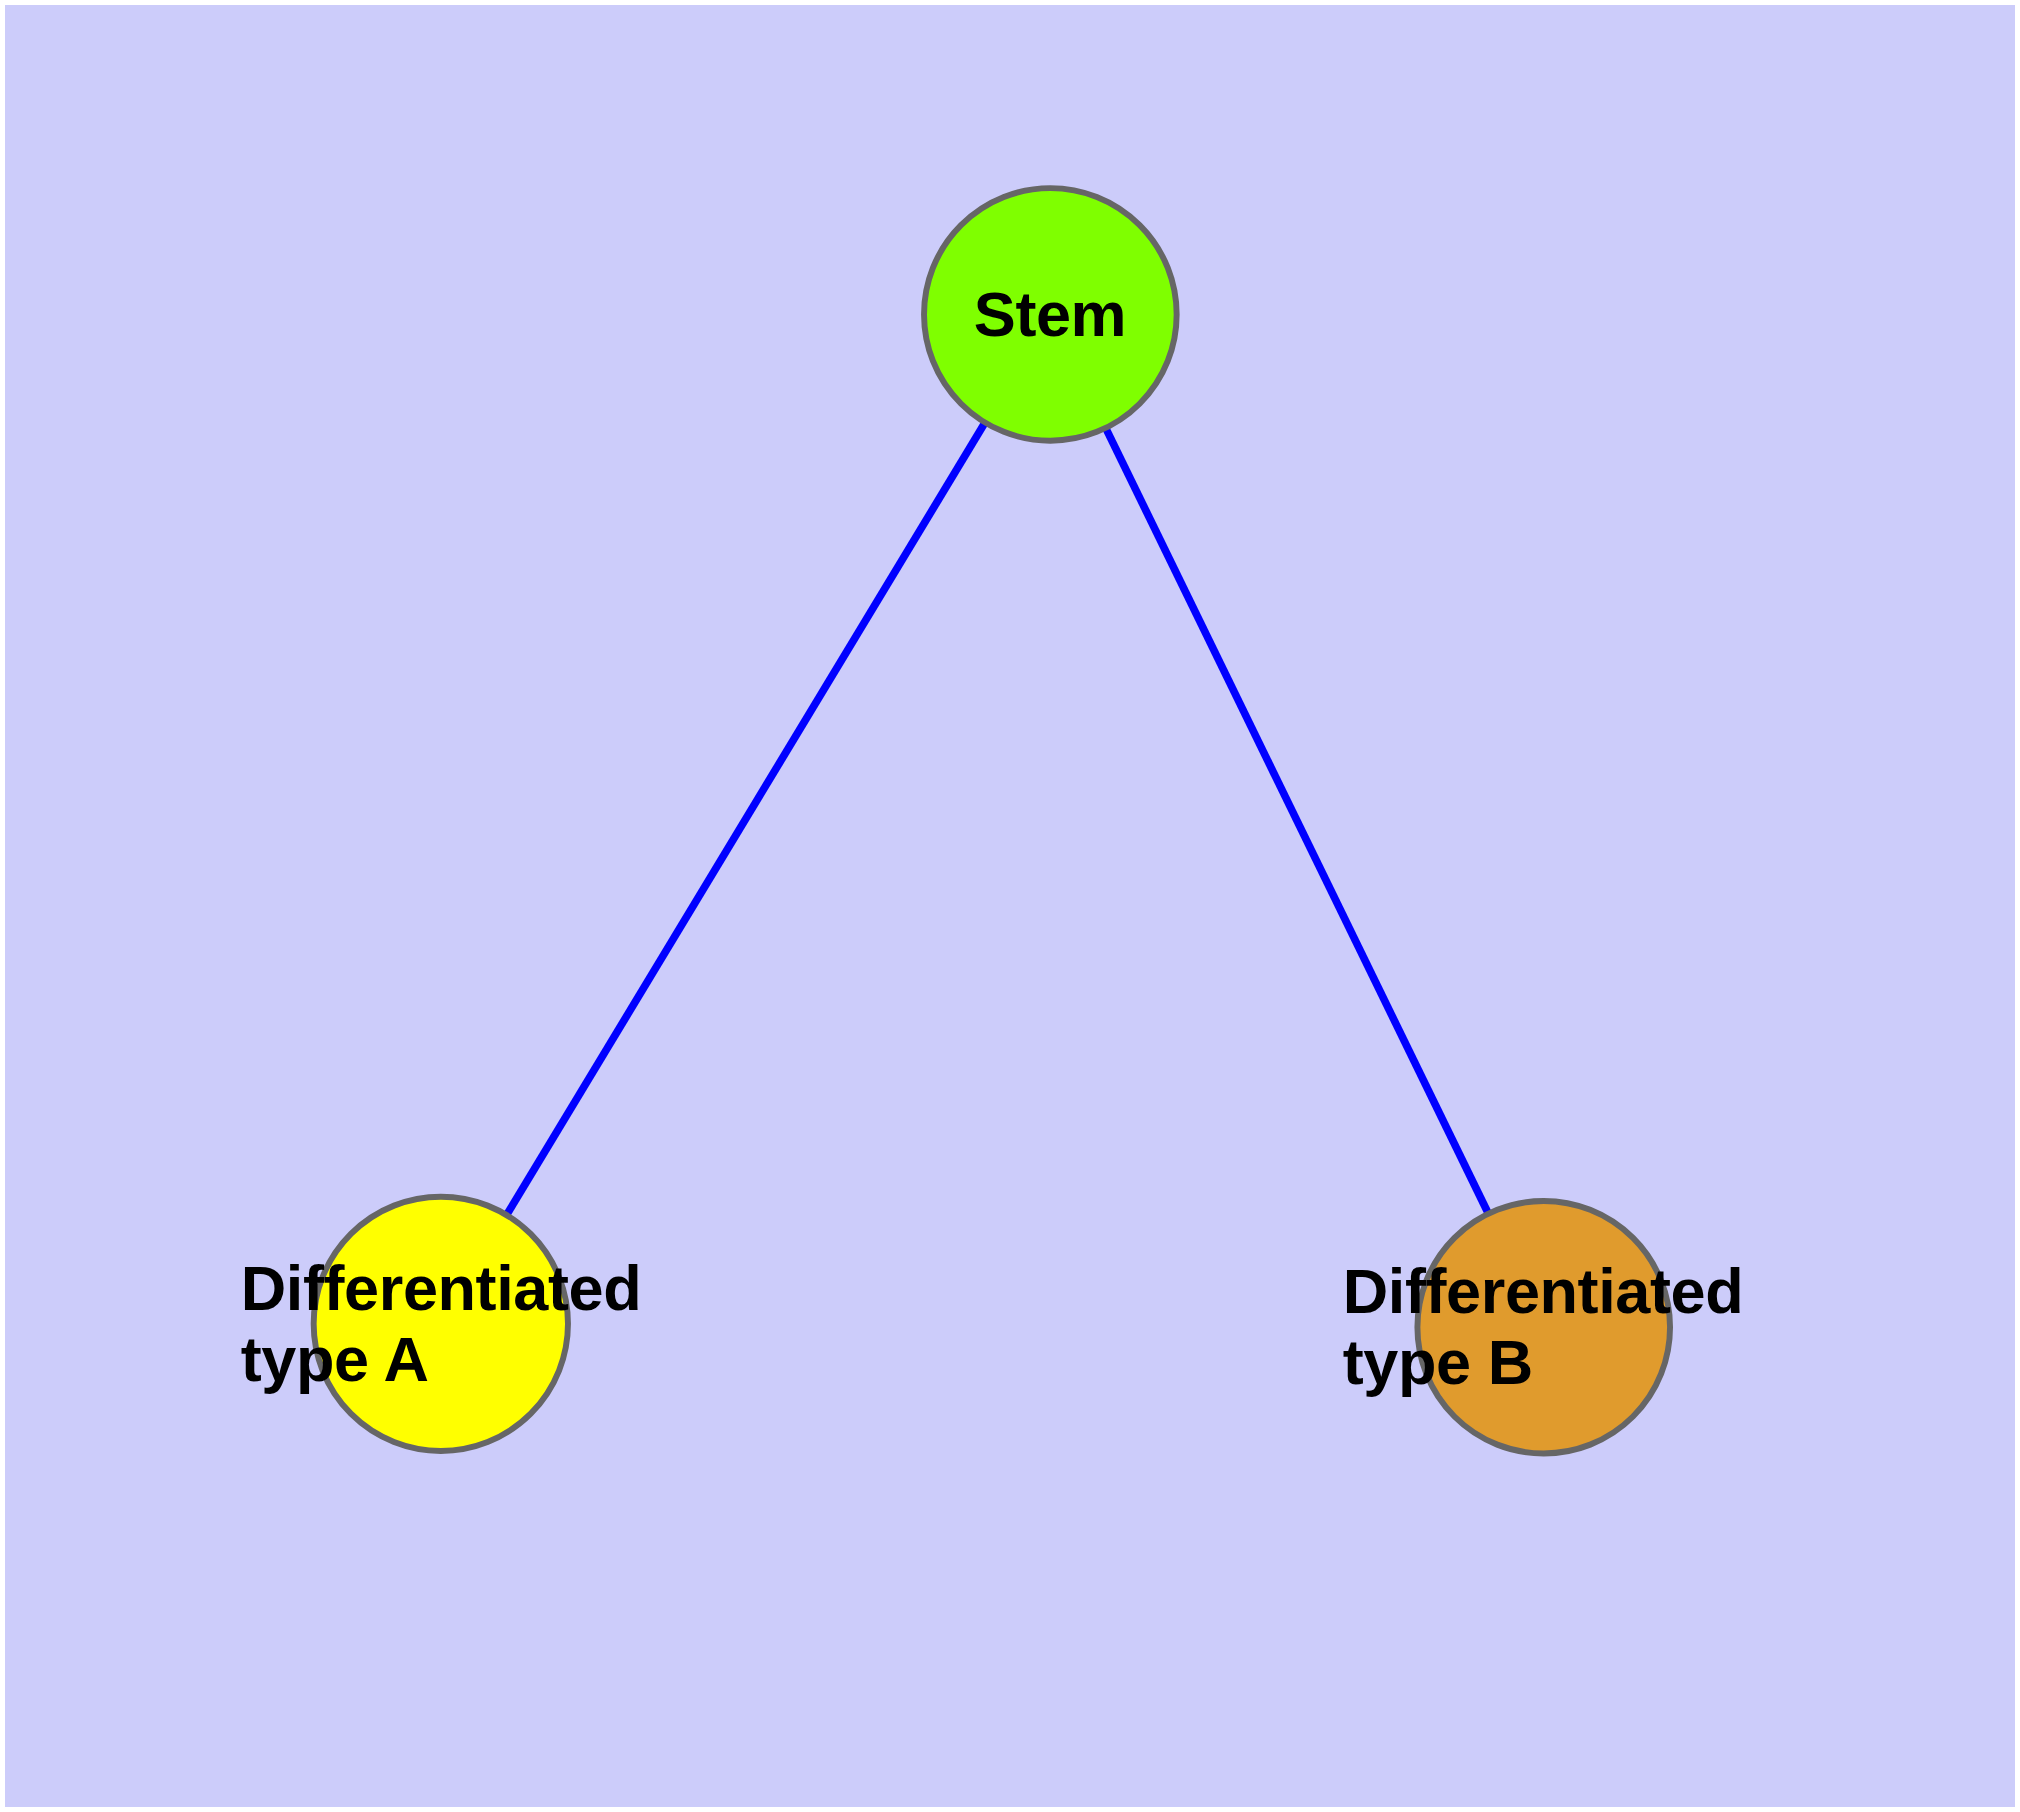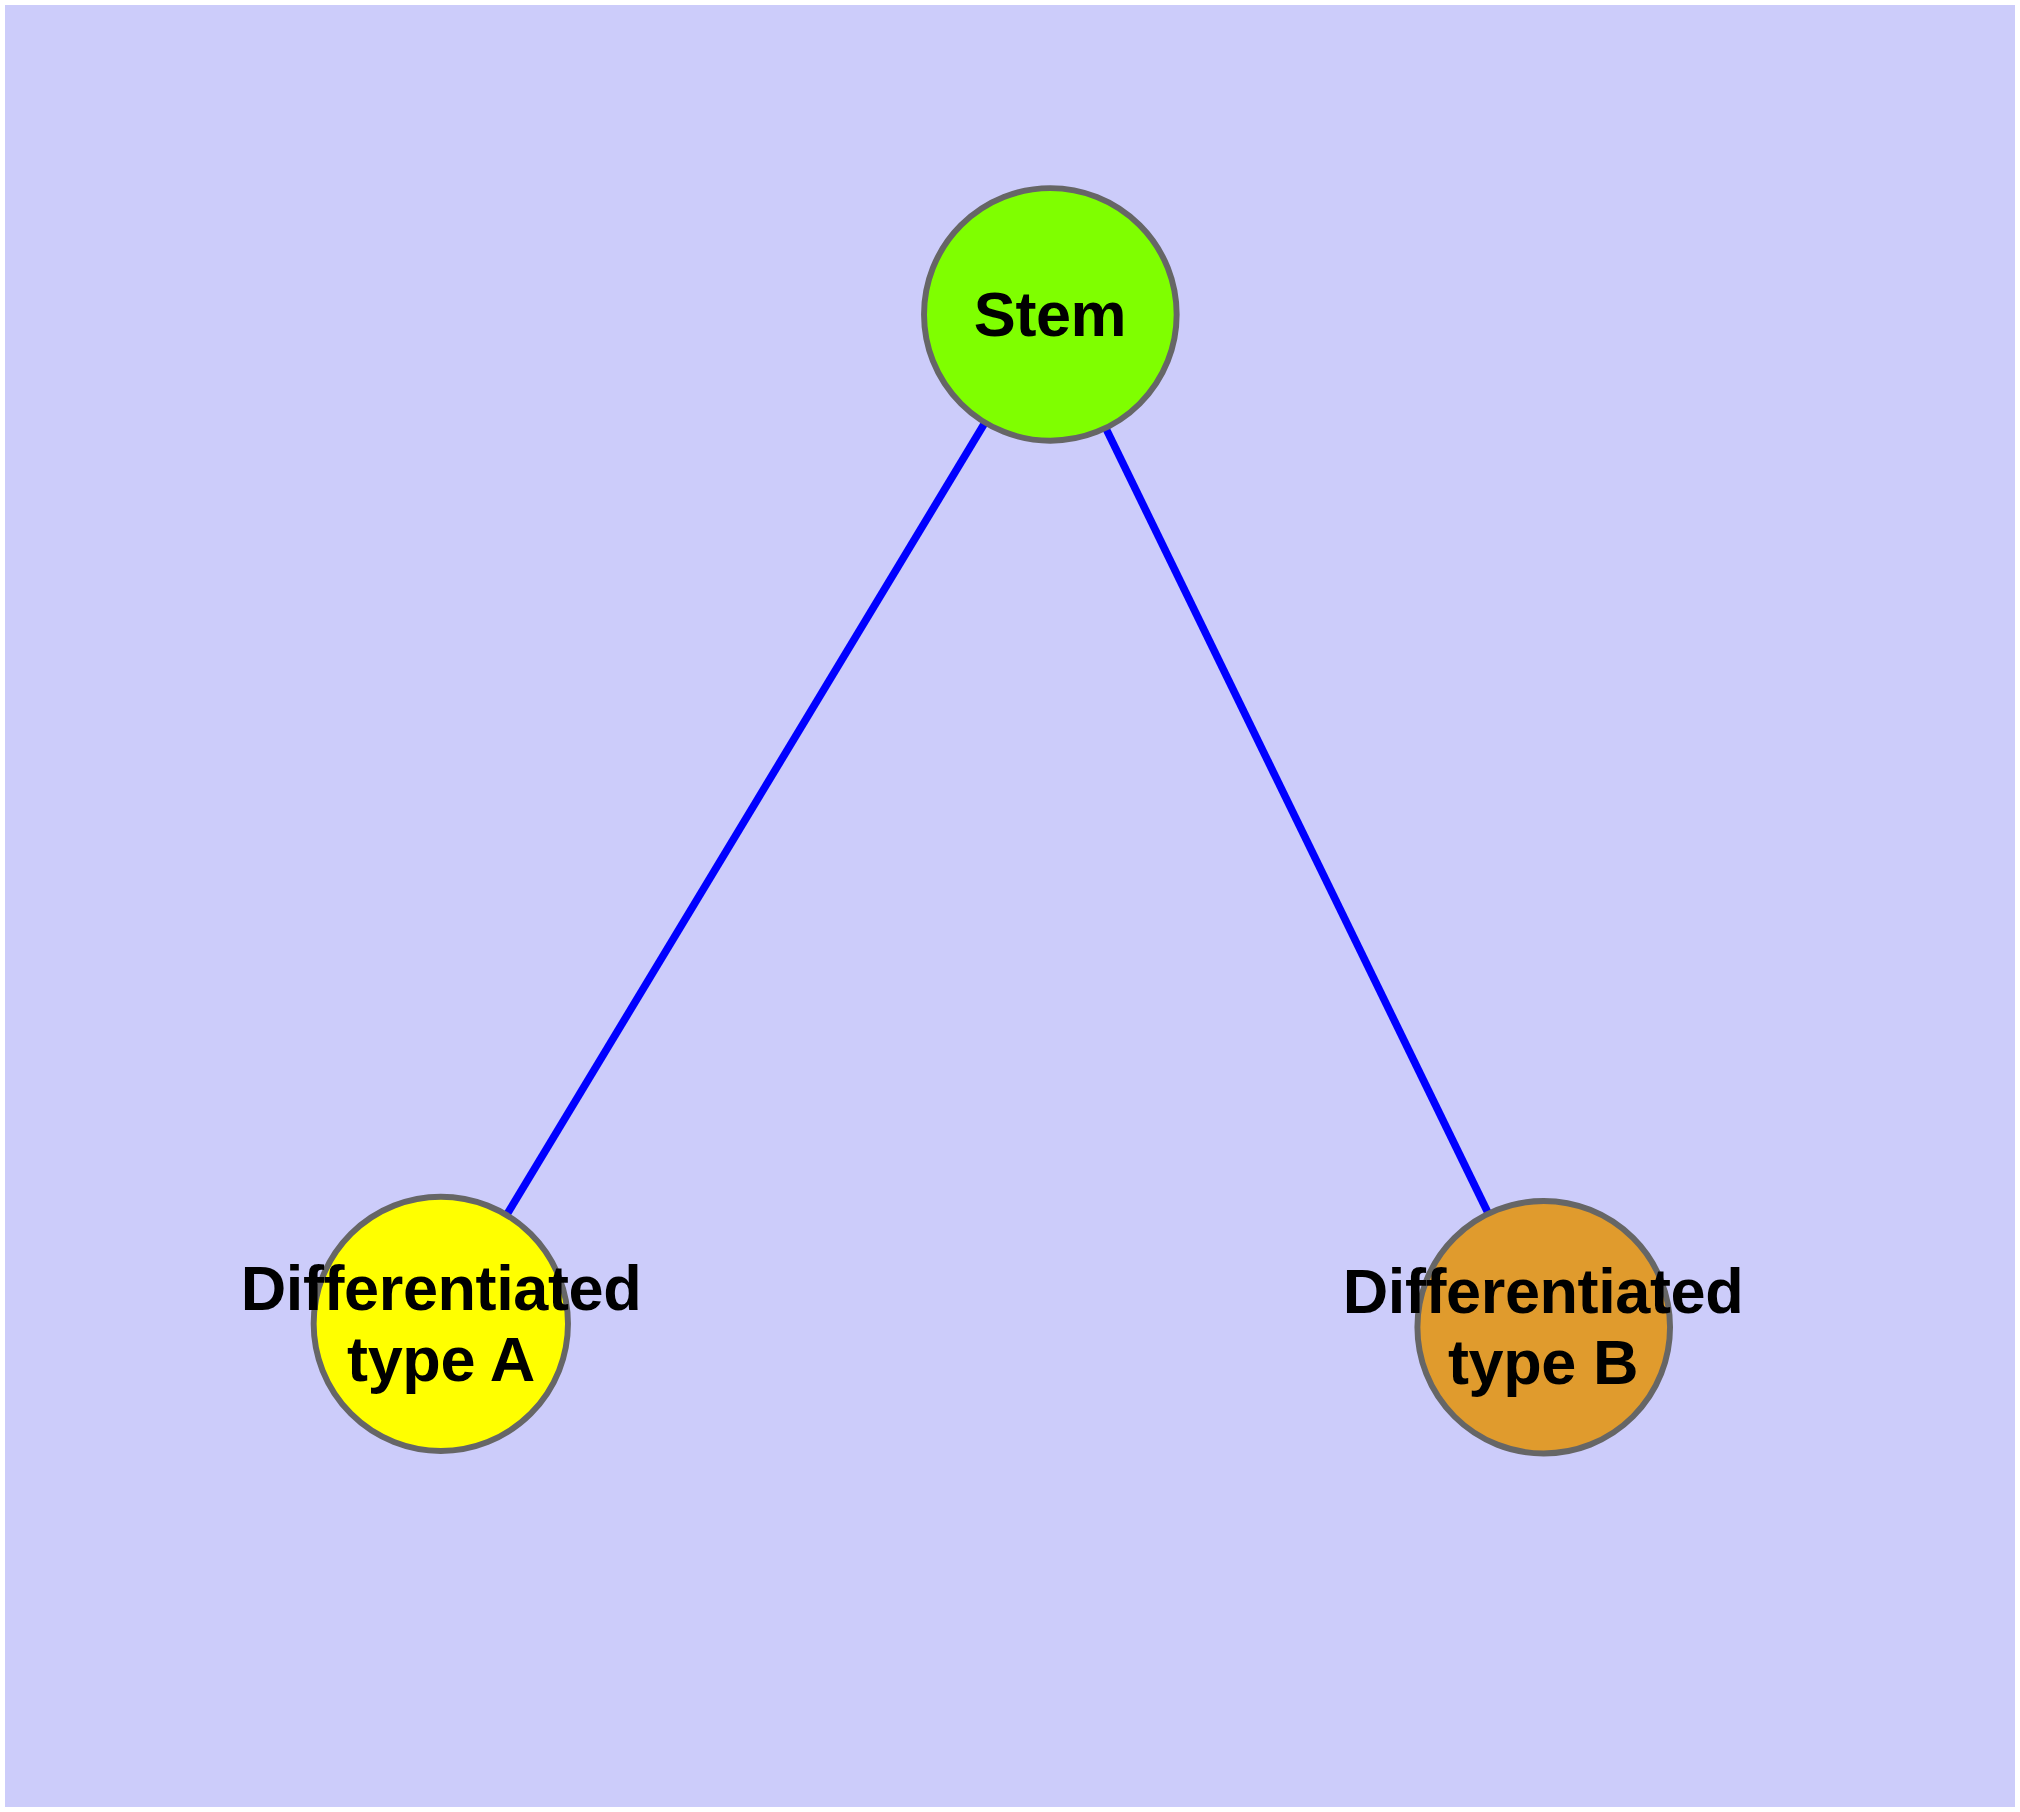--- a/index.html
+++ b/index.html
@@ -35,21 +35,21 @@
     width: 2021px;
     height: 1812px;
   }
   .node-label {
     position: absolute;
     color: #000000;
     font-family: "Liberation Sans", sans-serif;
     font-weight: bold;
     font-size: 63px;
     line-height: 1.12;
-    text-align: center;
+    text-align: left;
     white-space: pre;
     transform: translate(-50%, -50%);
     pointer-events: none;
     letter-spacing: -0.4px;
   }
 </style>
 </head>
 <body>
 
 <div id="canvas">

